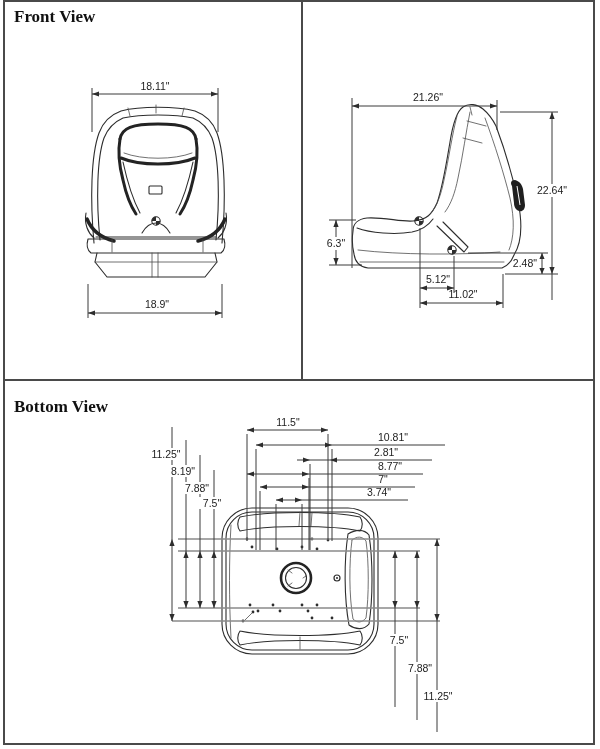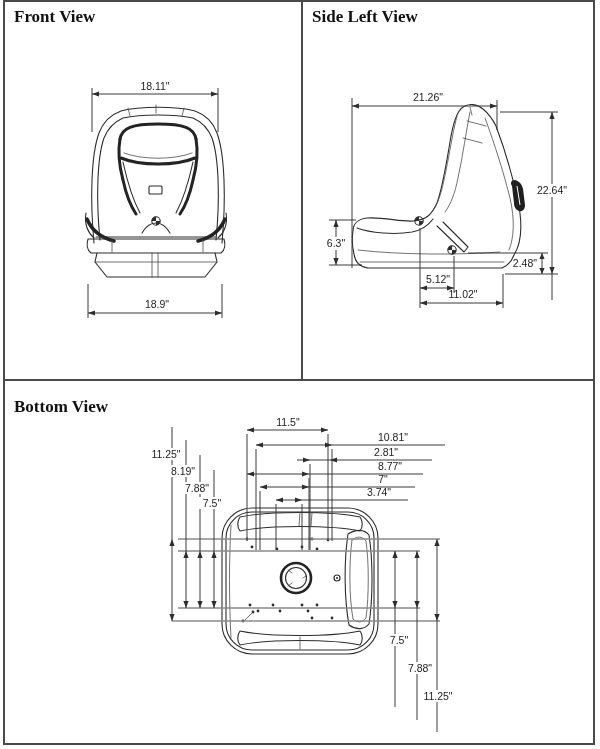--- a/index.html
+++ b/index.html
@@ -26,21 +26,20 @@
 </style>
 </head>
 <body>
 
 <div id="stage">
   <div class="frame"></div>
   <div class="vdiv"></div>
   <div class="hdiv"></div>
 
   <div id="t-front" class="view-title">Front View</div>
-  <div id="t-side" class="view-title">Side Left View</div>
   <div id="t-bottom" class="view-title">Bottom View</div>
 
   <svg width="302" height="380" viewBox="0 0 302 380">
     <g>
       <path class="seat" d="M94,243 C90,200 91,155 99,133 C103,122 110,115 121,111 C140,106 176,106 195,111 C206,115 213,122 217,133 C225,155 226,200 222,243"></path>
       <path class="seat" d="M100,240 C96,200 97,158 104,138 C108,128 114,122 123,118 C141,114 175,114 193,118 C202,122 208,128 212,138 C219,158 220,200 216,240"></path>
       <path class="seatthin" d="M128,108 L130,116 M156,105 L156,113 M184,108 L182,116"></path>
       <path class="seatbold" d="M120,139 C122,128 132,124 158,124 C184,124 194,128 196,139"></path>
       <path class="seatbold" d="M120,139 C118,150 119,165 123,180 C126,194 130,205 136,214"></path>
       <path class="seatbold" d="M196,139 C198,150 197,165 193,180 C190,194 186,205 180,214"></path>

